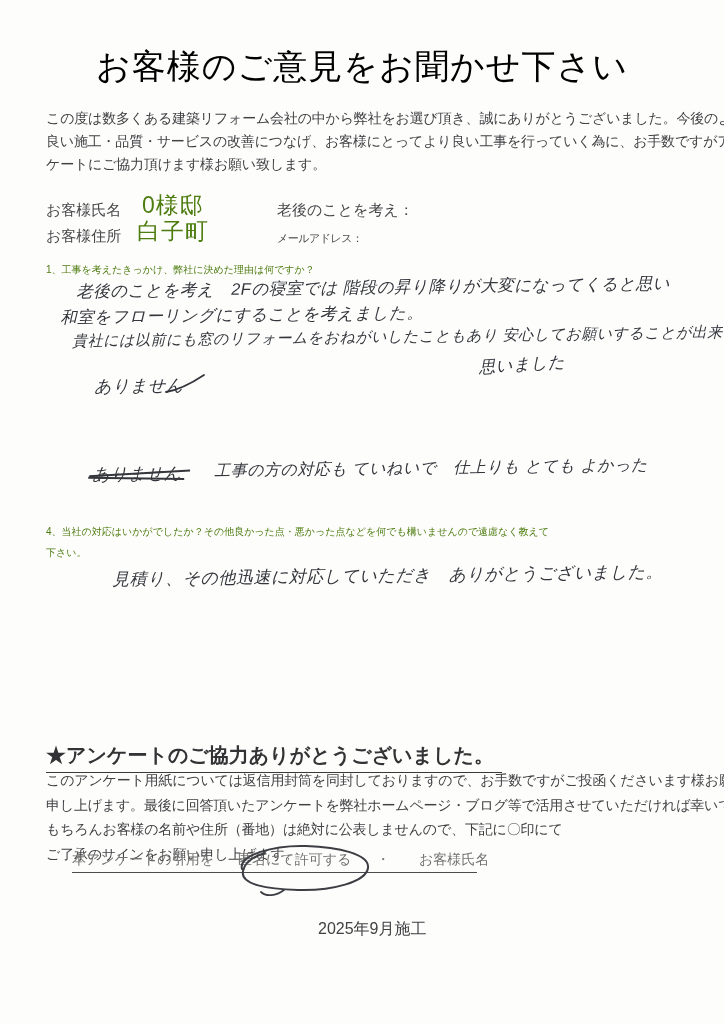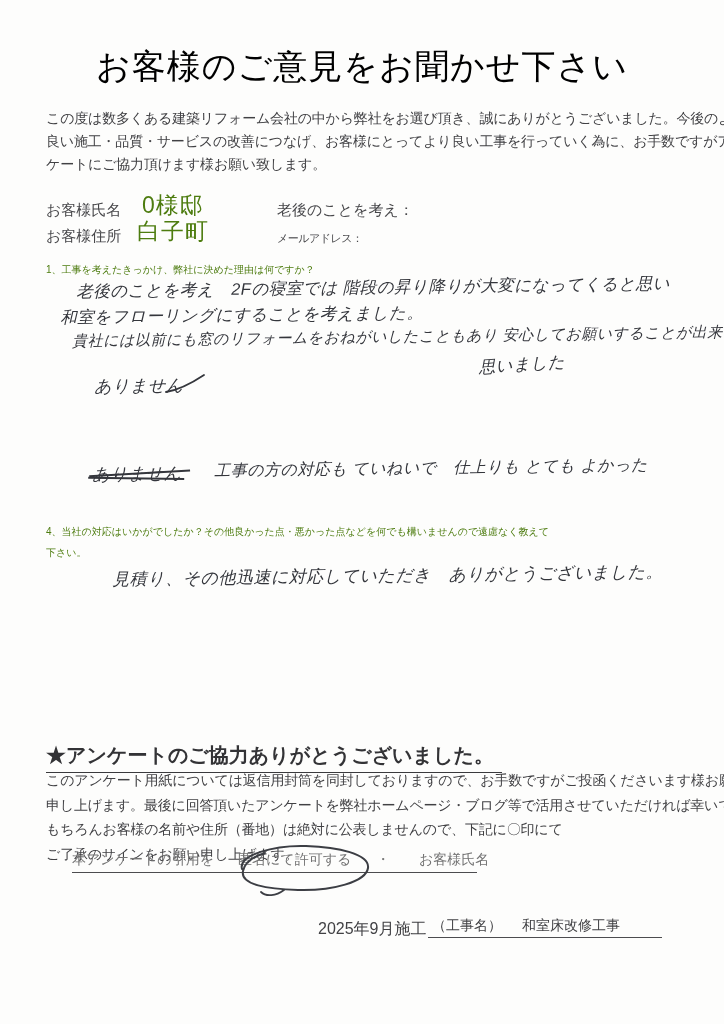--- a/index.html
+++ b/index.html
@@ -98,18 +98,14 @@
     <span style="left:304px;">・</span>
     <span style="left:347px;">お客様氏名</span>
   </div>
 
   <svg class="annot" style="left:222px; top:841px;" width="152" height="54" viewBox="0 0 152 54">
     <path d="M20 28 C 16 14 52 4 84 5 C 116 6 148 13 146 27 C 144 41 110 50 76 49 C 46 48 18 44 21 30 C 23 21 33 15 43 12" fill="none" stroke="#3c3e44" stroke-width="2" stroke-linecap="round"></path>
     <path d="M62 49 C 54 55 44 56 39 51" fill="none" stroke="#3c3e44" stroke-width="1.8" stroke-linecap="round"></path>
   </svg>
 
   <div class="abs" style="left:318px; top:919px; font-size:16px; color:#414144;">2025年9月施工</div>
-  <div class="abs footer-underline" style="left:428px; top:917px; width:234px;">
-    <span style="left:4px;">（工事名）</span>
-    <span style="left:94px;">和室床改修工事</span>
-  </div>
 
 </div>
 
 </body></html>

